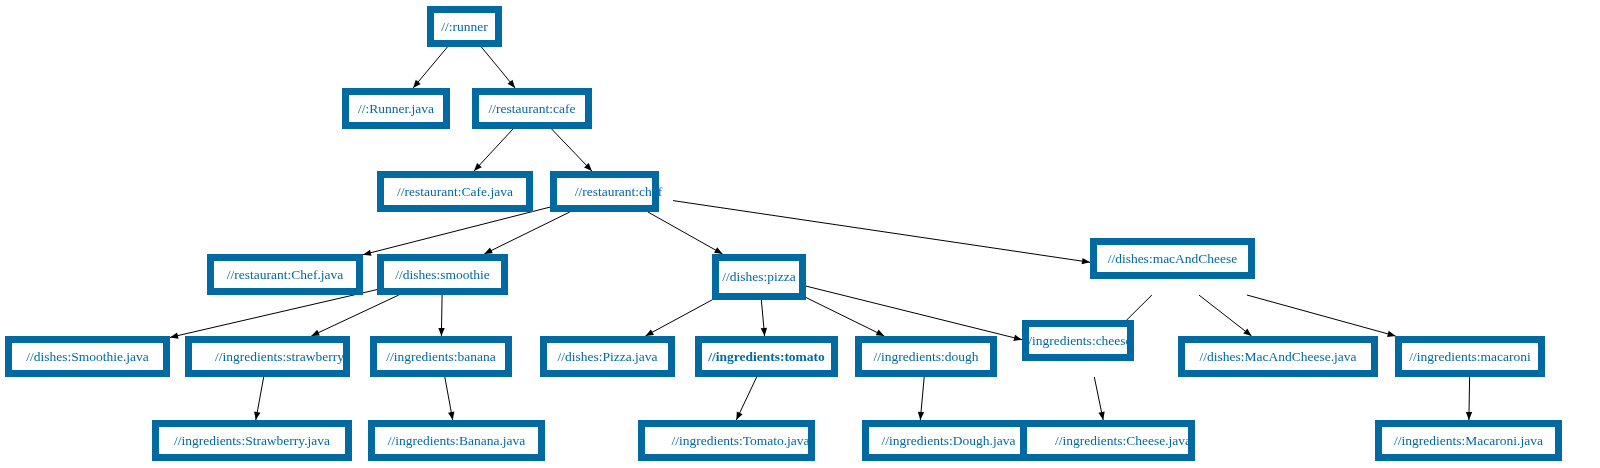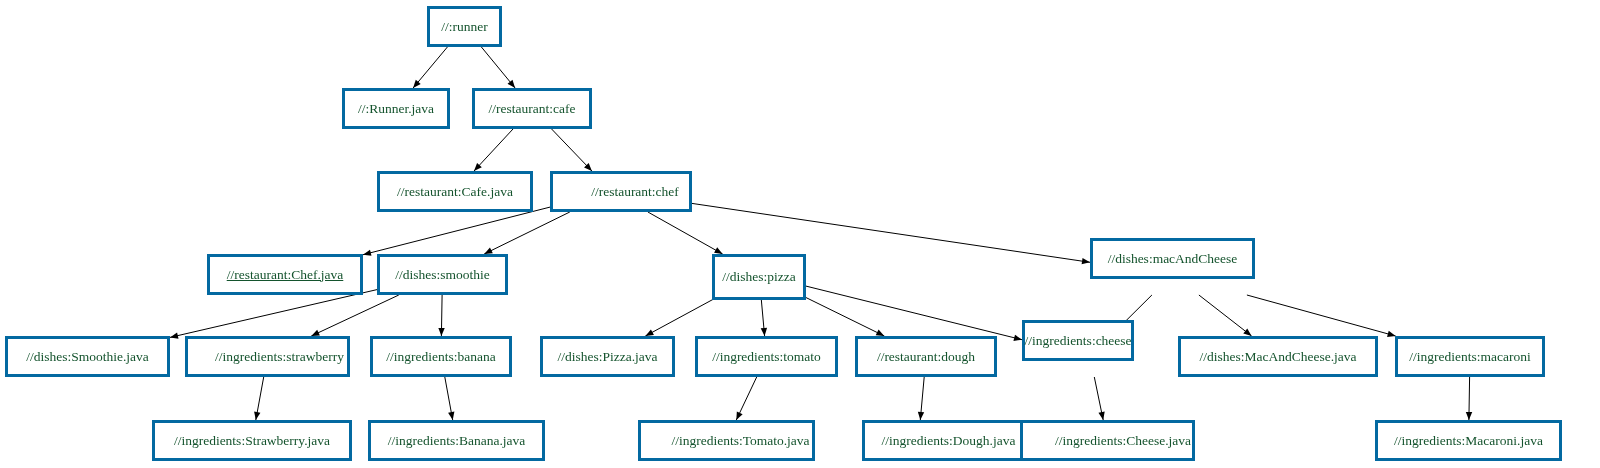--- a/index.html
+++ b/index.html
@@ -21,26 +21,26 @@
     left: 0;
     top: 0;
     width: 1600px;
     height: 468px;
     z-index: 0;
   }
   .node {
     position: absolute;
     box-sizing: border-box;
     background: #ffffff;
-    border: 3px solid #0369a1;
+    border: 7px solid #0369a1;
     display: flex;
     align-items: center;
     justify-content: center;
     font-size: 13.5px;
-    color: #14532d;
+    color: #0369a1;
     white-space: nowrap;
     z-index: 1;
   }
 </style>
 </head>
 <body>
 
 <div id="graph">
   <svg id="edge-layer" viewBox="0 0 1600 468" xmlns="http://www.w3.org/2000/svg">
     <defs>
@@ -73,31 +73,31 @@
         <line x1="1198.9" y1="295.0" x2="1251.6" y2="336.0" stroke="#000000" stroke-width="1" marker-end="url(#arrowhead)"></line>
         <line x1="1246.9" y1="295.0" x2="1395.6" y2="336.0" stroke="#000000" stroke-width="1" marker-end="url(#arrowhead)"></line>
         <line x1="1469.6" y1="377.0" x2="1468.9" y2="420.0" stroke="#000000" stroke-width="1" marker-end="url(#arrowhead)"></line>
       </g>
   </svg>
 
   <div class="node" style="left: 427px; top: 6px; width: 75px; height: 41px;">//:runner</div>
   <div class="node" style="left: 342px; top: 88px; width: 108px; height: 41px;">//:Runner.java</div>
   <div class="node" style="left: 472px; top: 88px; width: 120px; height: 41px;">//restaurant:cafe</div>
   <div class="node" style="left: 377px; top: 171px; width: 156px; height: 41px;">//restaurant:Cafe.java</div>
-  <div class="node" style="left: 550px; top: 171px; width: 142px; height: 41px; padding-left: 28px;">//restaurant:chef</div>
-  <div class="node" style="left: 207px; top: 254px; width: 156px; height: 41px; text-decoration: underline;">//restaurant:Chef.java</div>
+  <div class="node" style="left: 550px; top: 171px; width: 109px; height: 41px; padding-left: 28px;">//restaurant:chef</div>
+  <div class="node" style="left: 207px; top: 254px; width: 156px; height: 41px;">//restaurant:Chef.java</div>
   <div class="node" style="left: 377px; top: 254px; width: 131px; height: 41px;">//dishes:smoothie</div>
   <div class="node" style="left: 712px; top: 254px; width: 94px; height: 46px;">//dishes:pizza</div>
   <div class="node" style="left: 1090px; top: 238px; width: 165px; height: 41px;">//dishes:macAndCheese</div>
   <div class="node" style="left: 5px; top: 336px; width: 165px; height: 41px;">//dishes:Smoothie.java</div>
   <div class="node" style="left: 185px; top: 336px; width: 165px; height: 41px; padding-left: 24px;">//ingredients:strawberry</div>
   <div class="node" style="left: 370px; top: 336px; width: 142px; height: 41px;">//ingredients:banana</div>
   <div class="node" style="left: 540px; top: 336px; width: 135px; height: 41px;">//dishes:Pizza.java</div>
-  <div class="node" style="left: 695px; top: 336px; width: 143px; height: 41px;">//ingredients:tomato</div>
-  <div class="node" style="left: 855px; top: 336px; width: 142px; height: 41px;">//restaurant:dough</div>
+  <div class="node" style="left: 695px; top: 336px; width: 143px; height: 41px; font-weight: bold;">//ingredients:tomato</div>
+  <div class="node" style="left: 855px; top: 336px; width: 142px; height: 41px;">//ingredients:dough</div>
   <div class="node" style="left: 1022px; top: 320px; width: 112px; height: 41px;">//ingredients:cheese</div>
   <div class="node" style="left: 1178px; top: 336px; width: 200px; height: 41px;">//dishes:MacAndCheese.java</div>
   <div class="node" style="left: 152px; top: 420px; width: 200px; height: 41px;">//ingredients:Strawberry.java</div>
   <div class="node" style="left: 1395px; top: 336px; width: 150px; height: 41px;">//ingredients:macaroni</div>
   <div class="node" style="left: 368px; top: 420px; width: 177px; height: 41px;">//ingredients:Banana.java</div>
   <div class="node" style="left: 638px; top: 420px; width: 177px; height: 41px; padding-left: 28px;">//ingredients:Tomato.java</div>
   <div class="node" style="left: 832px; top: 420px; width: 173px; height: 41px; margin-left: 30px;">//ingredients:Dough.java</div>
   <div class="node" style="left: 1020px; top: 420px; width: 175px; height: 41px; padding-left: 31px;">//ingredients:Cheese.java</div>
   <div class="node" style="left: 1375px; top: 420px; width: 187px; height: 41px;">//ingredients:Macaroni.java</div>
 </div>

